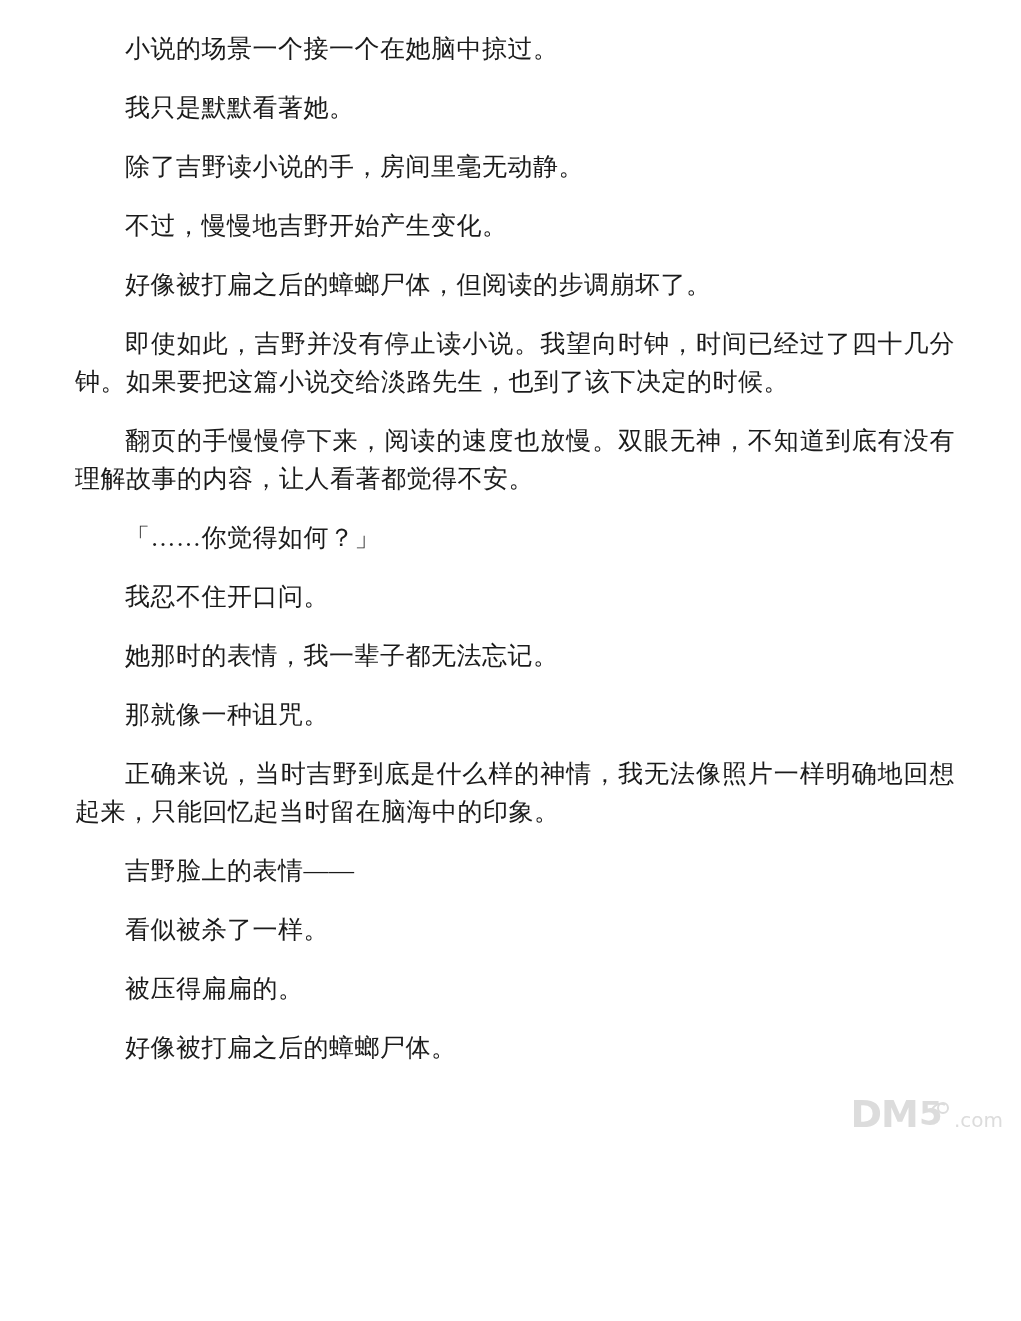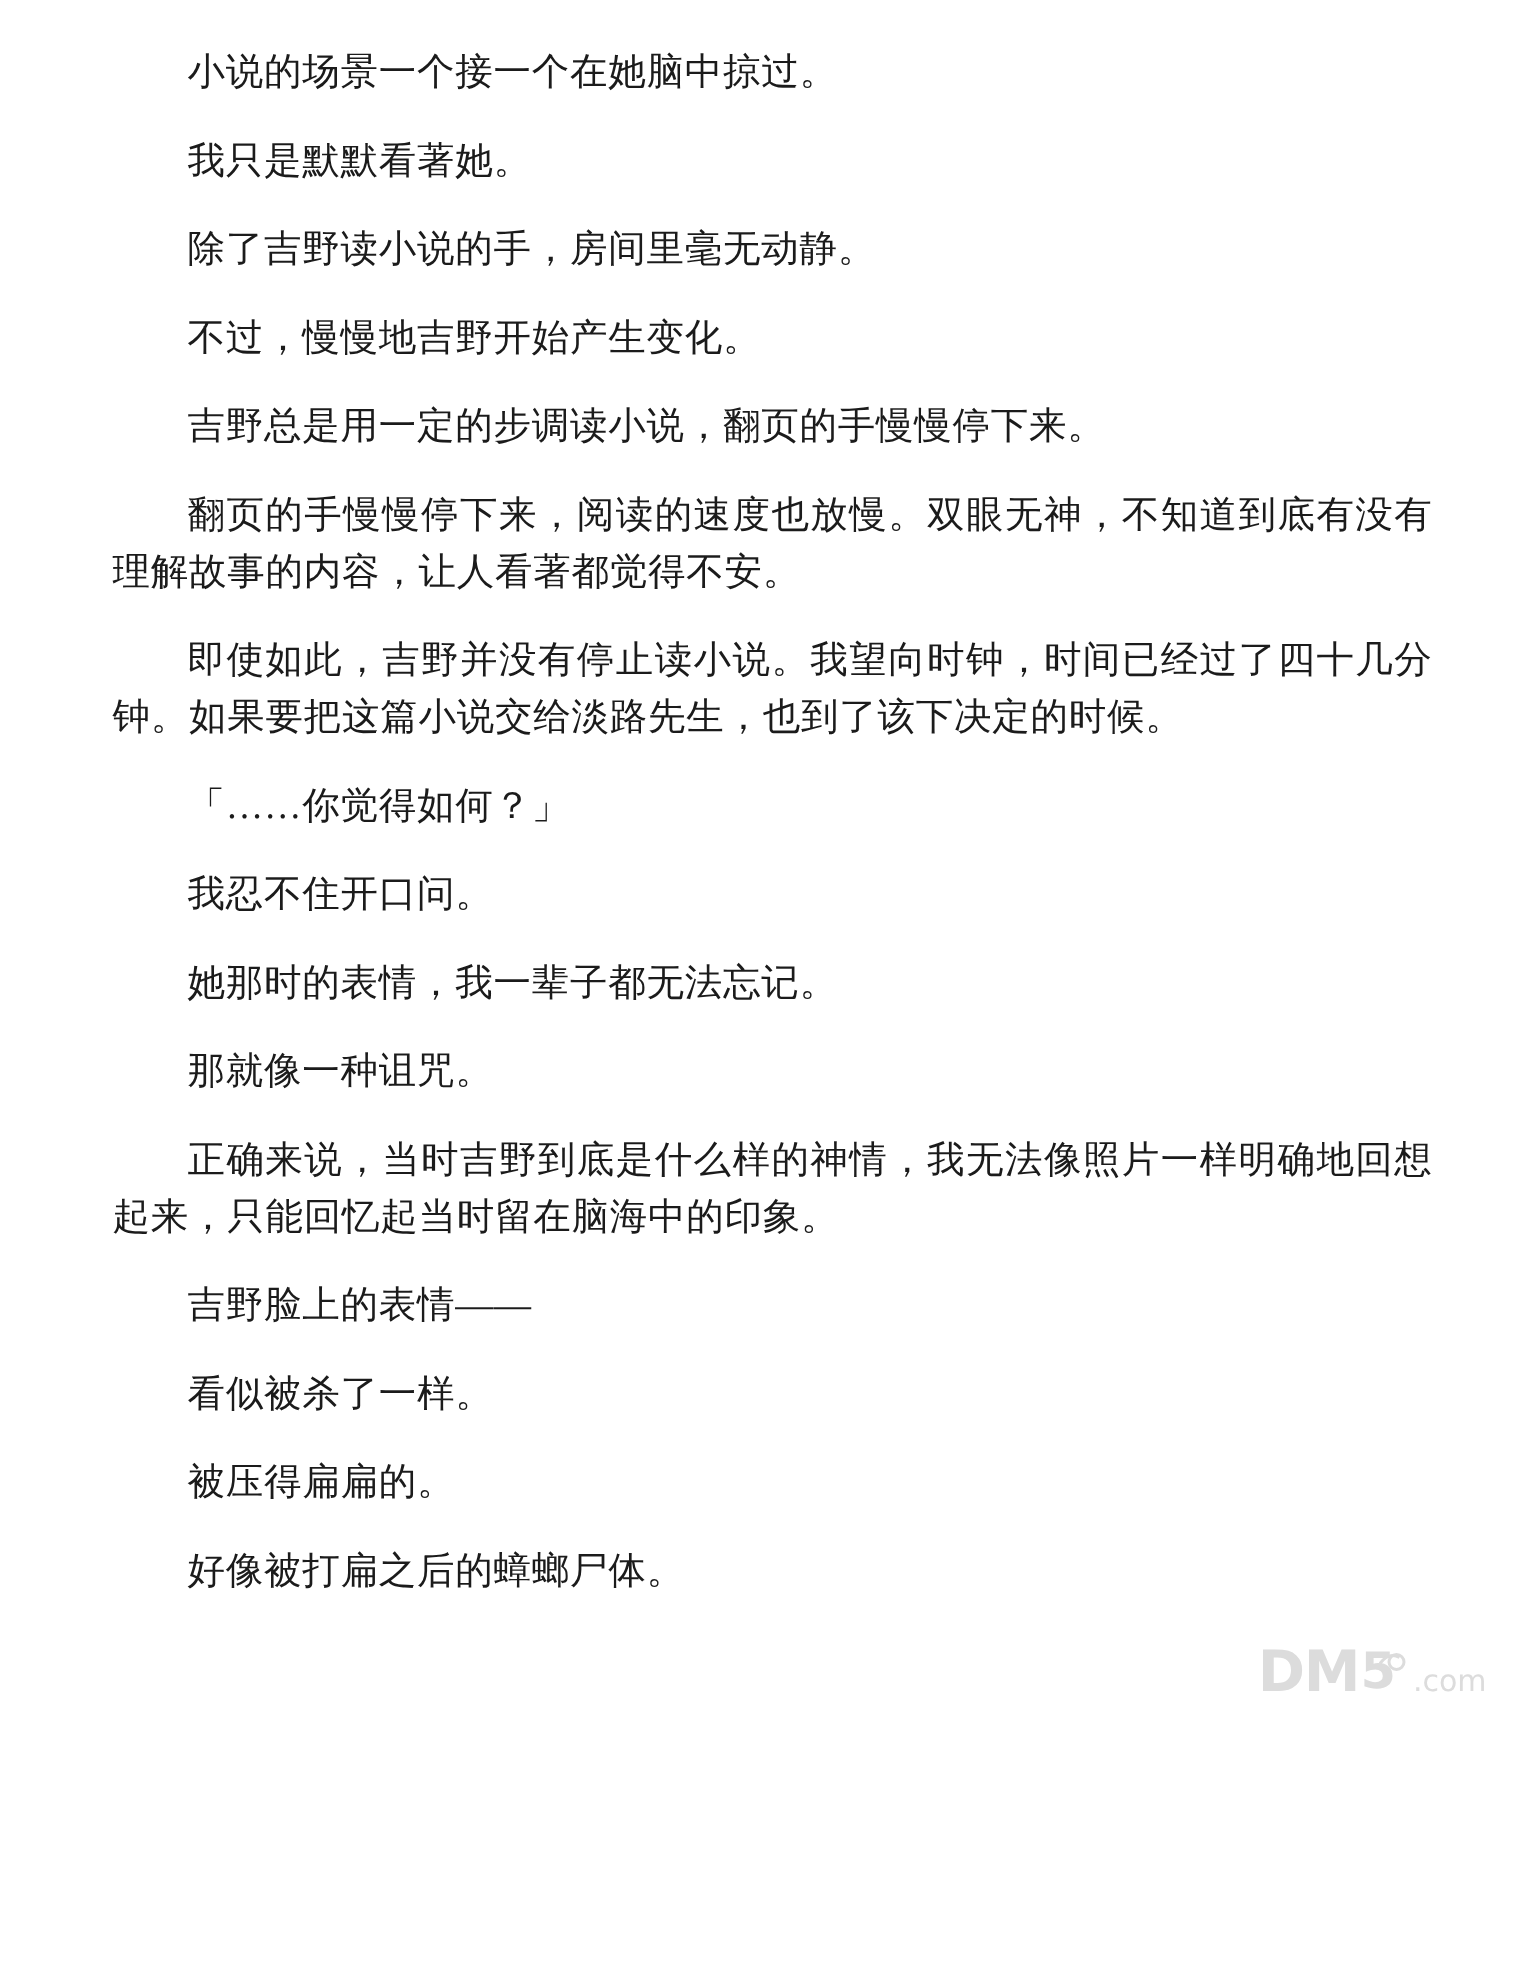--- a/index.html
+++ b/index.html
@@ -28,21 +28,21 @@
     font-size: 25px;
     line-height: 1.52;
     color: #1b1b1b;
     margin: 0 0 21px 0;
     text-indent: 2em;
     letter-spacing: 0.5px;
     text-align: justify;
   }
   .watermark {
     position: absolute;
-    right: 30px;
+    right: 18px;
     bottom: 18px;
     display: flex;
     align-items: flex-end;
     color: #d8d8d8;
     user-select: none;
   }
   .watermark .wm-text {
     font-family: "DejaVu Sans", sans-serif;
     font-size: 38px;
     font-weight: bold;
@@ -68,23 +68,23 @@
 </head>
 <body>
 
 <div class="page">
 
   <div class="content">
     <p class="para">小说的场景一个接一个在她脑中掠过。</p>
     <p class="para">我只是默默看著她。</p>
     <p class="para">除了吉野读小说的手，房间里毫无动静。</p>
     <p class="para">不过，慢慢地吉野开始产生变化。</p>
-    <p class="para">吉野总是用一定的步调读小说，翻页的手慢慢停下来。</p>
+    <p class="para">好像被打扁之后的蟑螂尸体，但阅读的步调崩坏了。</p>
+    <p class="para">即使如此，吉野并没有停止读小说。我望向时钟，时间已经过了四十几分钟。如果要把这篇小说交给淡路先生，也到了该下决定的时候。</p>
     <p class="para">翻页的手慢慢停下来，阅读的速度也放慢。双眼无神，不知道到底有没有理解故事的内容，让人看著都觉得不安。</p>
-    <p class="para">即使如此，吉野并没有停止读小说。我望向时钟，时间已经过了四十几分钟。如果要把这篇小说交给淡路先生，也到了该下决定的时候。</p>
     <p class="para">「……你觉得如何？」</p>
     <p class="para">我忍不住开口问。</p>
     <p class="para">她那时的表情，我一辈子都无法忘记。</p>
     <p class="para">那就像一种诅咒。</p>
     <p class="para">正确来说，当时吉野到底是什么样的神情，我无法像照片一样明确地回想起来，只能回忆起当时留在脑海中的印象。</p>
     <p class="para">吉野脸上的表情——</p>
     <p class="para">看似被杀了一样。</p>
     <p class="para">被压得扁扁的。</p>
     <p class="para">好像被打扁之后的蟑螂尸体。</p>
   </div>

